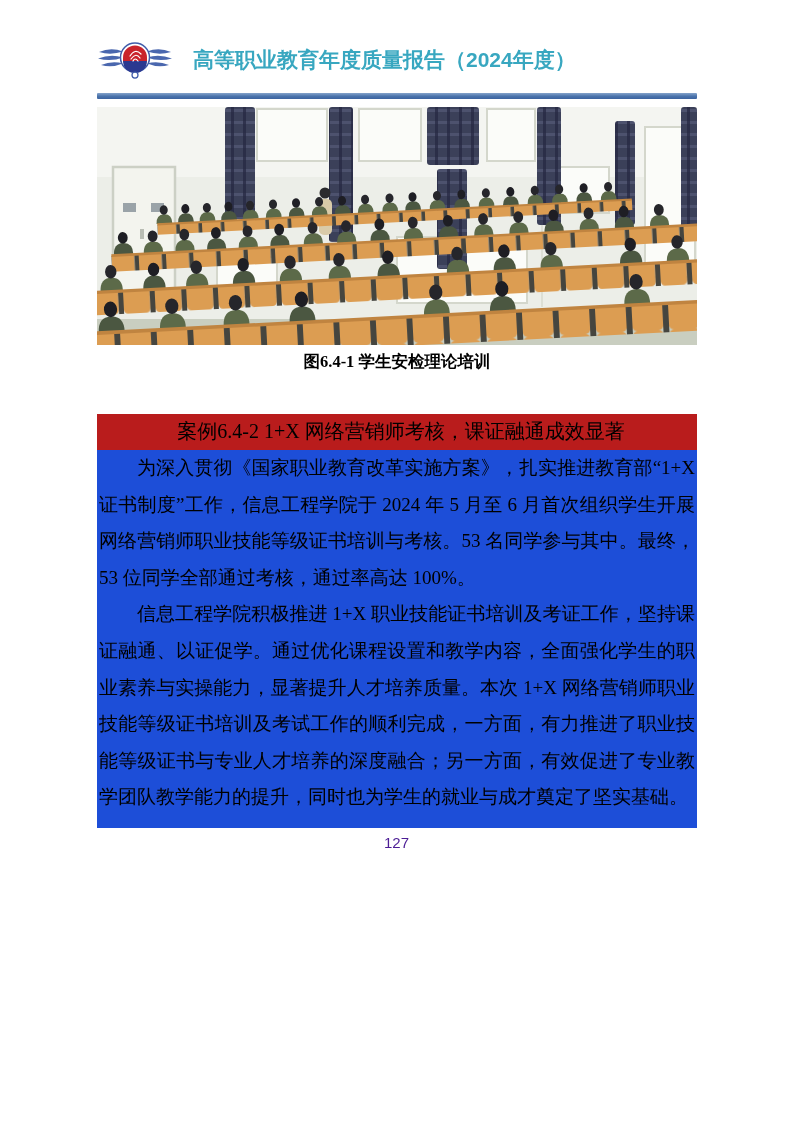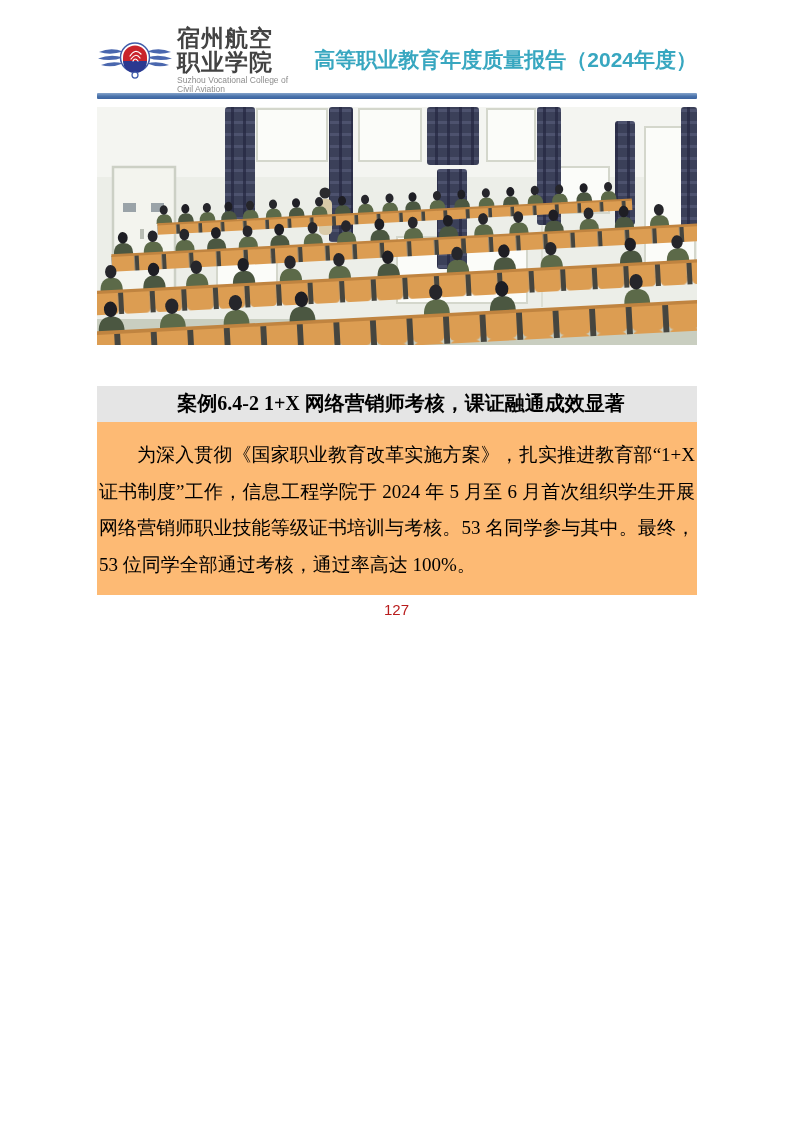--- a/index.html
+++ b/index.html
@@ -20,29 +20,29 @@
            font-weight:bold;font-size:21px;color:#38a7c0;white-space:nowrap;}
   .hdr-rule{height:6px;margin-top:7px;border-radius:1px;
            background:linear-gradient(180deg,#85a3cb 0%,#4a73ab 55%,#3c63a0 100%);}
 
   
   .photo{width:600px;height:238px;margin-top:8px;position:relative;overflow:hidden;}
   .photo svg{display:block;width:100%;height:100%;}
   .figcap{text-align:center;font-weight:bold;font-size:16.5px;margin-top:6px;}
 
   
-  .case-title{margin-top:41px;background:#e5e5e5;text-align:center;
-              font-weight:bold;font-size:20px;padding:4px 0 5px 8px;}
-  .case-body{background:#fdba74;padding:15px 2px 12px 2px;}
+  .case-title{margin-top:41px;background:#b91c1c;text-align:center;
+              font-weight:normal;font-size:20px;padding:4px 0 5px 8px;}
+  .case-body{background:#1d4ed8;padding:0 2px 12px 2px;}
   .case-body p{margin:0;font-size:19px;line-height:36.6px;
                text-align:justify;text-indent:2em;}
 
   
   .pagenum{text-align:center;font-family:"Liberation Sans","DejaVu Sans",sans-serif;
-           font-size:15px;margin-top:6px;color:#b91c1c;}
+           font-size:15px;margin-top:6px;color:#4c1d95;}
 </style>
 </head>
 <body>
 
 <div class="content hdr">
   <div class="logo-row">
     <svg class="logo-svg" viewBox="0 0 152 100" aria-hidden="true">
 
       <g fill="#4a67ae">
         <path d="M4 34 Q28 24 52 33 Q28 41 4 34 Z"></path>
@@ -60,24 +60,20 @@
       <path d="M52 52 L100 52 A24 24 0 0 1 52 52 Z" fill="#2b3990"></path>
 
       <g stroke="#ffffff" stroke-width="2.4" fill="none" stroke-linecap="round">
         <path d="M66 42 Q76 26 88 38"></path>
         <path d="M68 48 Q78 34 86 46"></path>
         <path d="M72 52 Q76 44 82 52"></path>
       </g>
 
       <circle cx="76" cy="80" r="6" fill="#ffffff" stroke="#3f5ba9" stroke-width="2.5"></circle>
     </svg>
-    <div class="names">
-      <div class="zh-name">宿州航空职业学院</div>
-      <div class="en-name">Suzhou Vocational College of Civil Aviation</div>
-    </div>
     <div class="report-title">高等职业教育年度质量报告（2024年度）</div>
   </div>
   <div class="hdr-rule"></div>
 </div>
 
 <figure class="content" style="margin:0 0 0 97px;">
   <div class="photo">
     <svg viewBox="0 0 600 238" preserveAspectRatio="none" aria-hidden="true">
       <defs>
         <pattern id="plaid" width="12" height="12" patternUnits="userSpaceOnUse">
@@ -214,22 +210,24 @@
             <use href="#std" x="186"></use>
           <use href="#st" x="300"></use>
             <use href="#std" x="356"></use>
             <use href="#st" x="470"></use>
           <rect y="8" width="620" height="24" fill="url(#seats)"></rect>
           <rect y="6" width="620" height="3" fill="#c08440"></rect>
         </g>
       </g>
     </svg>
   </div>
+  <figcaption class="figcap">图6.4-1 学生安检理论培训</figcaption>
 </figure>
 
 <section class="content">
   <div class="case-title">案例6.4-2 1+X 网络营销师考核，课证融通成效显著</div>
   <div class="case-body">
     <p>为深入贯彻《国家职业教育改革实施方案》，扎实推进教育部“1+X 证书制度”工作，信息工程学院于 2024 年 5 月至 6 月首次组织学生开展网络营销师职业技能等级证书培训与考核。53 名同学参与其中。最终，53 位同学全部通过考核，通过率高达 100%。</p>
+    <p>信息工程学院积极推进 1+X 职业技能证书培训及考证工作，坚持课证融通、以证促学。通过优化课程设置和教学内容，全面强化学生的职业素养与实操能力，显著提升人才培养质量。本次 1+X 网络营销师职业技能等级证书培训及考试工作的顺利完成，一方面，有力推进了职业技能等级证书与专业人才培养的深度融合；另一方面，有效促进了专业教学团队教学能力的提升，同时也为学生的就业与成才奠定了坚实基础。</p>
   </div>
 </section>
 
 <div class="pagenum">127</div>
 
 </body></html>

